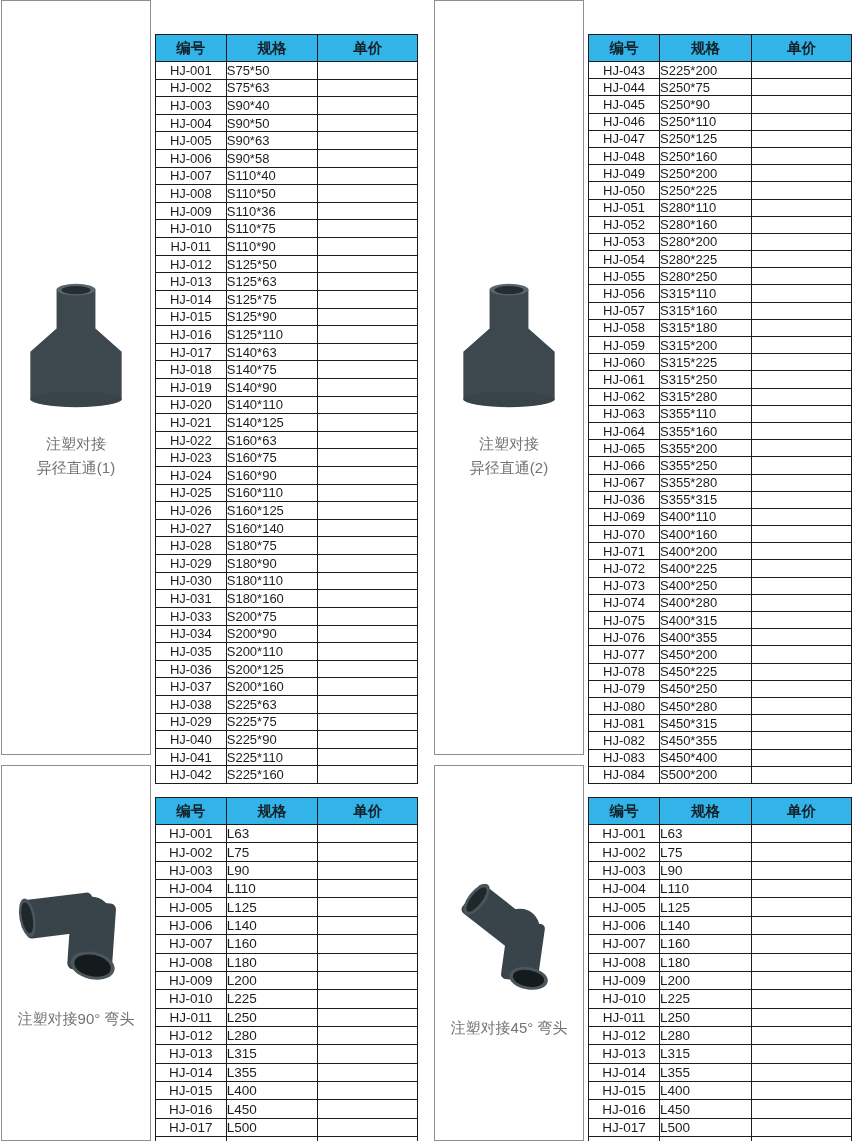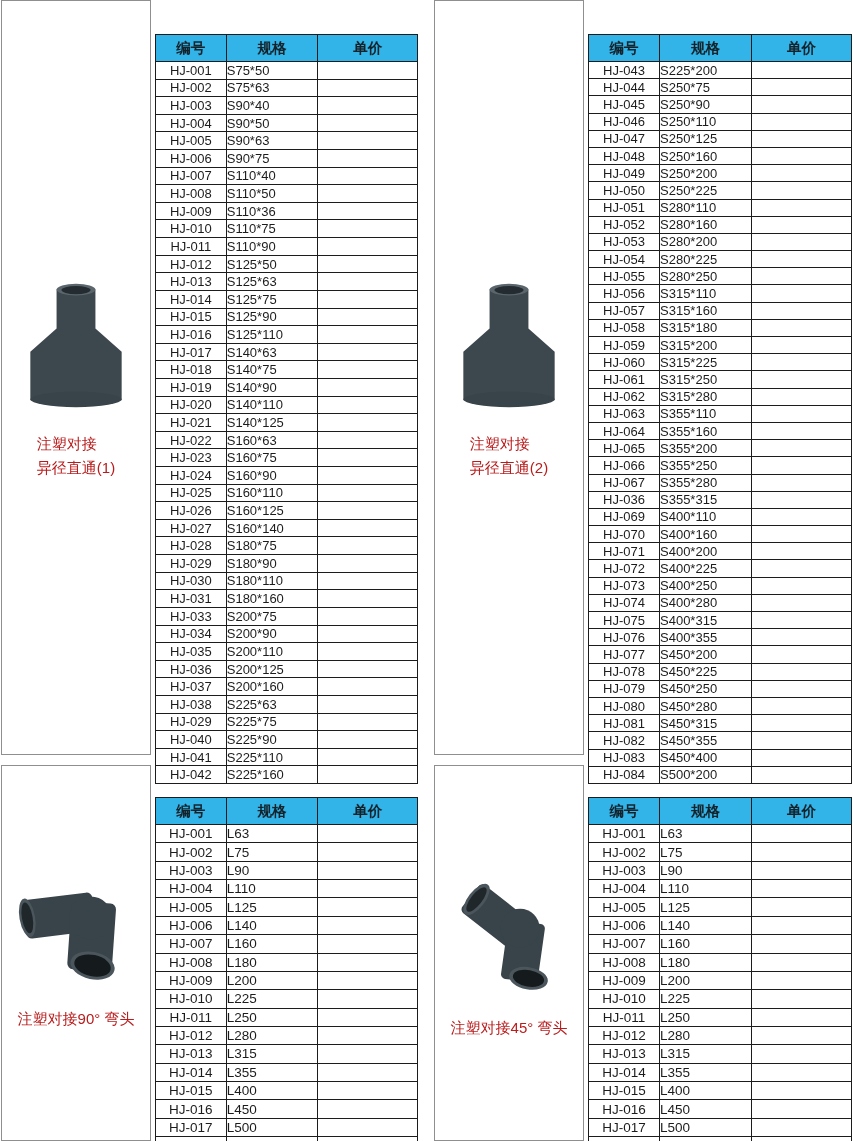--- a/index.html
+++ b/index.html
@@ -4,21 +4,21 @@
 <style>
   html,body{margin:0;padding:0;background:#ffffff;}
   body{width:853px;height:1141px;font-family:"Liberation Sans","DejaVu Sans",sans-serif;color:#1c1c1c;}
   .page{width:851px;height:1141px;margin:0 1px;display:grid;
         grid-template-columns:417px 418px;grid-template-rows:755px 376px;
         column-gap:16px;row-gap:10px;}
   .section{display:flex;gap:4px;min-width:0;}
   .image-panel{flex:0 0 150px;border:1px solid #8f8f8f;background:#fff;
                display:flex;flex-direction:column;justify-content:center;align-items:center;gap:20px;box-sizing:border-box;}
   .product-photo{display:block;}
-  .caption{font-size:15px;line-height:1.55;color:#b91c1c;text-align:left;}
+  .caption{font-size:15px;line-height:1.55;color:#737373;text-align:center;}
   .caption .cap-line:empty{display:none;}
   .caption .cap-line{display:block;white-space:nowrap;}
   .table-panel{flex:1;min-width:0;margin-top:32px;}
   table.parts{width:100%;border-collapse:collapse;table-layout:fixed;}
   .section-top table.parts{height:750px;margin-top:2px;}
   .section-bottom table.parts{height:377px;}
   table.parts th, table.parts td{border:1px solid #1c1c1c;padding:0;overflow:hidden;white-space:nowrap;}
   table.parts th{background:#33b4e8;font-size:14.5px;font-weight:bold;color:#14222a;height:26px;}
   .section-top table.parts td{font-size:13px;}
   .section-bottom table.parts td{font-size:13.5px;}
@@ -80,21 +80,21 @@
               <td class="col-spec">S90*50</td>
               <td class="col-price"></td>
             </tr>
             <tr>
               <td class="col-code">HJ-005</td>
               <td class="col-spec">S90*63</td>
               <td class="col-price"></td>
             </tr>
             <tr>
               <td class="col-code">HJ-006</td>
-              <td class="col-spec">S90*75</td>
+              <td class="col-spec">S90*58</td>
               <td class="col-price"></td>
             </tr>
             <tr>
               <td class="col-code">HJ-007</td>
               <td class="col-spec">S110*40</td>
               <td class="col-price"></td>
             </tr>
             <tr>
               <td class="col-code">HJ-008</td>
               <td class="col-spec">S110*50</td>

